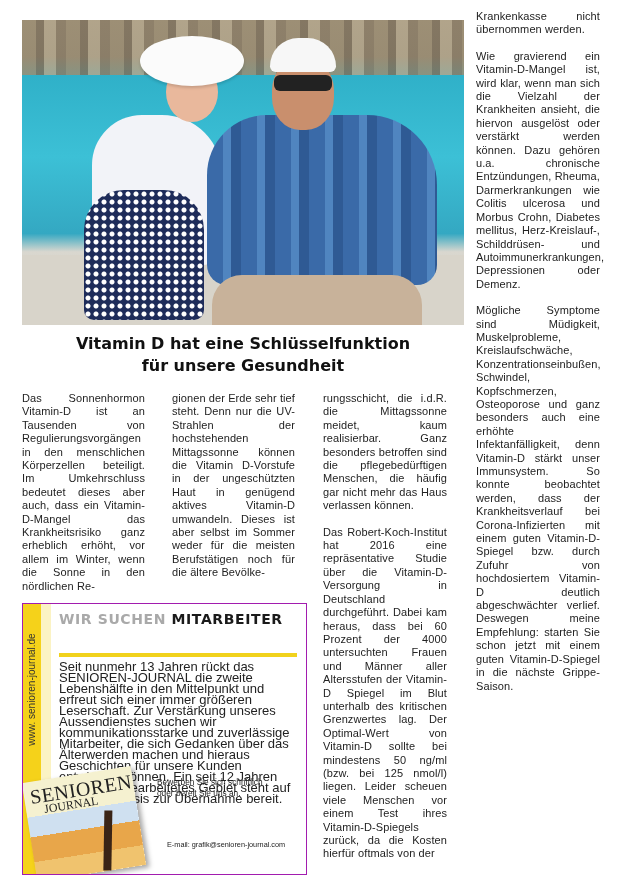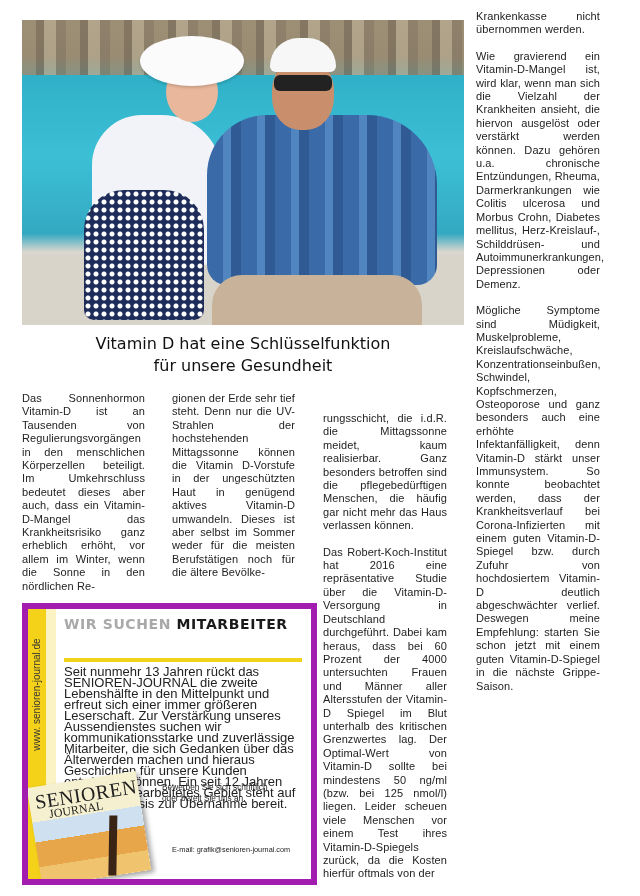--- a/index.html
+++ b/index.html
@@ -22,34 +22,34 @@
   .photo .woman-hat { position:absolute; left:118px; top:16px; width:104px; height:50px; border-radius:50%; background:#fbfbfb; box-shadow: 0 2px 3px rgba(0,0,0,.15); }
   .photo .man-shirt { position:absolute; left:185px; top:95px; width:230px; height:170px; border-radius:60px 70px 20px 20px;
     background: repeating-linear-gradient(90deg, #3a6aa8 0 16px, #5085c0 16px 24px, #2f5a94 24px 34px); }
   .photo .man-shorts { position:absolute; left:190px; top:255px; width:210px; height:50px; border-radius:30px 30px 0 0; background:#c8b29a; }
   .photo .man-face { position:absolute; left:250px; top:38px; width:62px; height:72px; border-radius:45%; background:#c98f6d; }
   .photo .man-glasses { position:absolute; left:252px; top:55px; width:58px; height:16px; border-radius:6px; background:#222; }
   .photo .man-cap { position:absolute; left:248px; top:18px; width:66px; height:34px; border-radius:30px 30px 6px 6px; background:#f7f7f7; }
 
   .headline {
     position: absolute; left: 22px; top: 333px; width: 442px; text-align: center;
-    font-family: "DejaVu Sans", sans-serif; font-weight: normal; font-size: 16px; line-height: 22px; color: #111;
+    font-family: "DejaVu Sans", sans-serif; font-weight: bold; font-size: 16px; line-height: 22px; color: #111;
   }
   .col {
     position: absolute; font-size: 11px; line-height: 13.4px; text-align: justify; color: #222;
     letter-spacing: 0.1px;
   }
   .col p { margin: 0 16px 13px 0; }
   .col1 { left: 22px; top: 392px; width: 139px; }
   .col2 { left: 172px; top: 392px; width: 139px; }
-  .col3 { left: 323px; top: 412px; width: 140px; }
+  .col3 { left: 323px; top: 392px; width: 140px; }
   .col4 { left: 476px; top: 10px; width: 140px; }
 
   .ad {
-    position: absolute; left: 22px; top: 603px; width: 283px; height: 270px; border: 6px solid #a21caf; background:#fff; overflow:hidden;
+    position: absolute; left: 22px; top: 603px; width: 283px; height: 270px; border: 1px solid #a21caf; background:#fff; overflow:hidden;
   }
   .ad .stripe { position:absolute; left:0; top:0; width:18px; height:100%; background:#f5d21a; }
   .ad .stripe2 { position:absolute; left:18px; top:0; width:10px; height:100%; background:#fbf3c4; }
   .ad .vtext { position:absolute; left:-52px; top:80px; width:120px; transform: rotate(-90deg); font-size:10px; color:#333; text-align:center; white-space:nowrap; }
   .ad .title { position:absolute; left:36px; top:6px; font-family:"DejaVu Sans", sans-serif; font-weight:bold; font-size:14px; line-height:19px; letter-spacing:0.6px; }
   .ad .title .gray { color:#a9a9a9; }
   .ad .title .dark { color:#1a1a1a; }
   .ad .rule { position:absolute; left:36px; top:49px; width:238px; height:4px; background:#f1d21c; }
   .ad .body { position:absolute; left:36px; top:57px; width:245px; font-size:13px; line-height:11px; color:#222; }
   .ad .cover { position:absolute; left:6px; top:170px; width:110px; height:100px; transform: rotate(-9deg); background: linear-gradient(180deg, #f5f1d0 0 35%, #cfe0f0 35% 55%, #e8a64a 55% 80%, #f0c36e 80%); box-shadow: 3px 3px 5px rgba(0,0,0,.35); }

